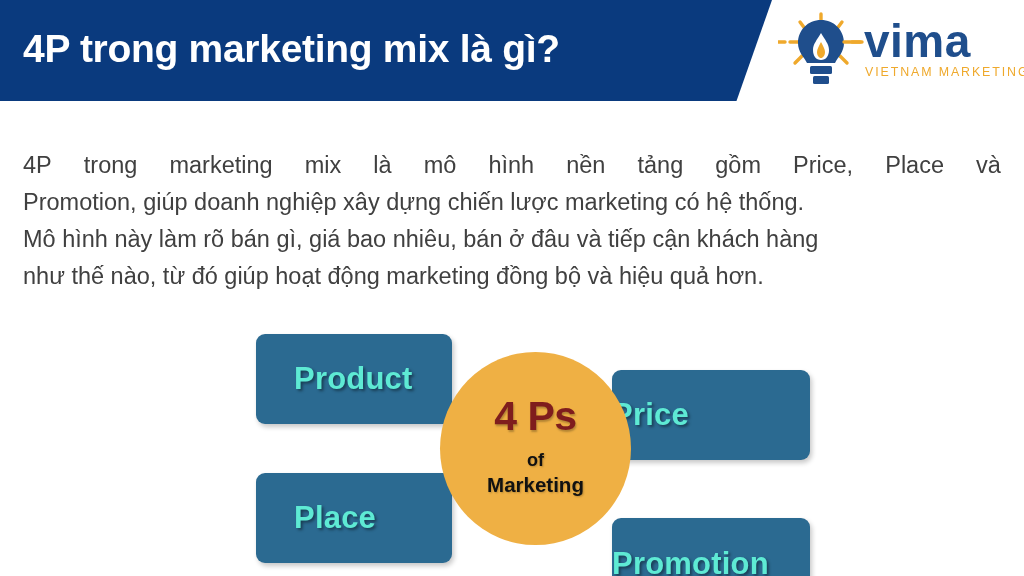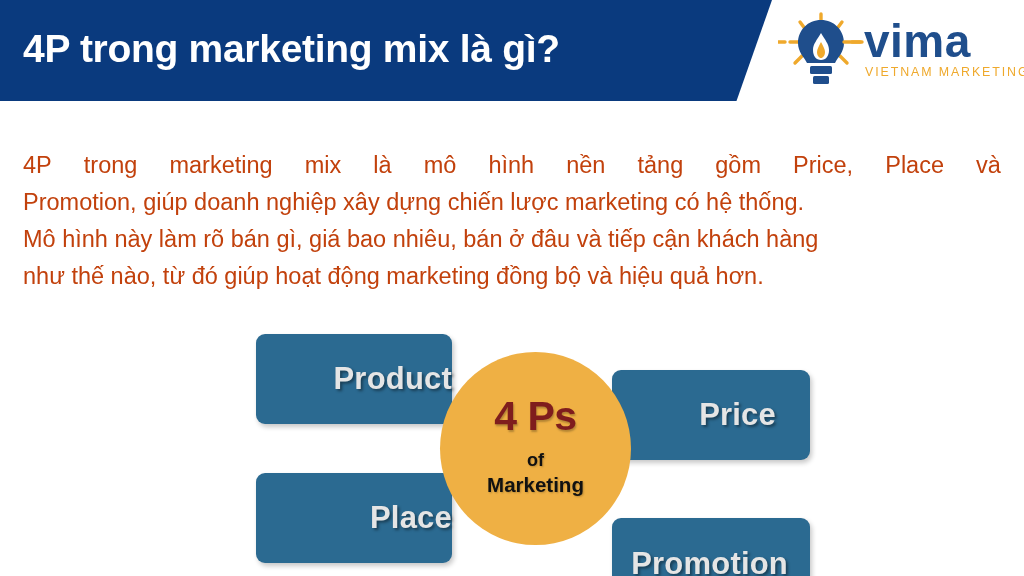--- a/index.html
+++ b/index.html
@@ -101,21 +101,21 @@
   }
 
   
   #body-copy {
     position: absolute;
     left: 23px;
     top: 147px;
     width: 978px;
     font-size: 23.5px;
     line-height: 37px;
-    color: #c2410c;
+    color: #404040;
     text-align: justify;
     text-justify: inter-word;
   }
   #body-copy .ln {
     display: block;
     white-space: nowrap;
   }
   #body-copy .ln.j {
     display: flex;
     justify-content: space-between;
@@ -135,22 +135,22 @@
     position: absolute;
     background: #2B6A91;
     border-radius: 9px;
     display: flex;
     align-items: center;
     box-shadow: 2px 3px 5px rgba(0,0,0,0.22);
   }
 
   .p-box .p-label {
     width: 100%;
-    text-align: right;
-    color: #e5e5e5;
+    text-align: left;
+    color: #5eead4;
     font-size: 31px;
     font-weight: bold;
     letter-spacing: 0.2px;
     text-shadow: 2px 2px 3px rgba(0,0,0,0.42);
   }
 
   
   #box-product { left: 256px; top: 334px;  width: 196px; height: 90px; }
   #box-product .p-label { padding-left: 38px; }
 

